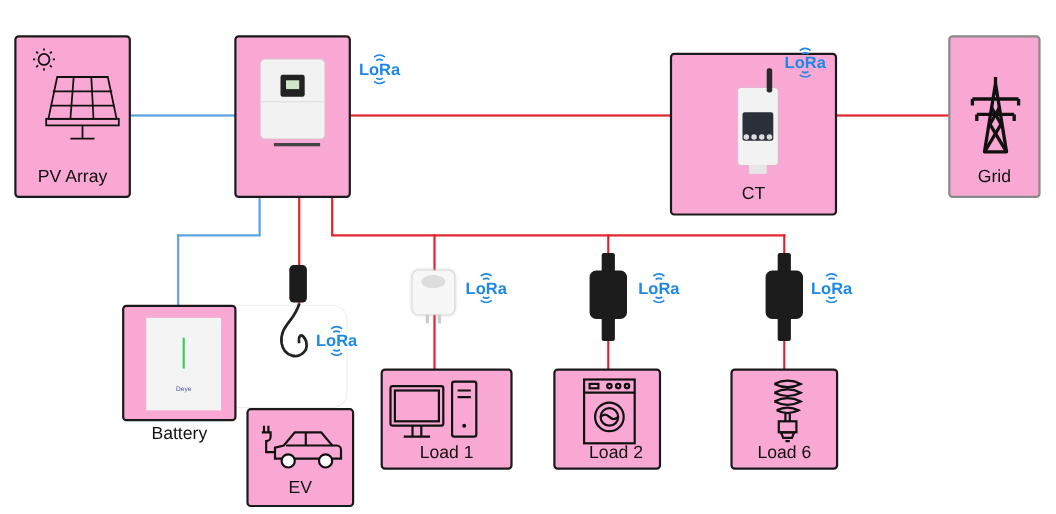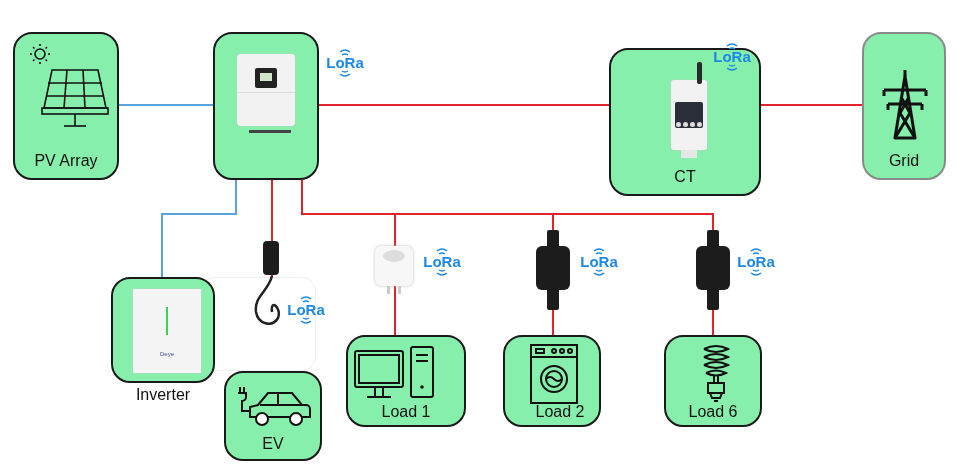--- a/index.html
+++ b/index.html
@@ -1,20 +1,20 @@
 <!DOCTYPE html>
 <html><head>
 <meta charset="utf-8">
 <style>
   html,body{margin:0;padding:0;background:#fff;}
   body{width:960px;height:467px;position:relative;overflow:hidden;font-family:"Liberation Sans",sans-serif;}
   .wire{position:absolute;}
   .red{background:#e3232b;}
   .blue{background:#5aa2e0;}
-  .box{position:absolute;border:2px solid #1a1a1a;border-radius:19px;background:#86efac;box-sizing:border-box;}
+  .box{position:absolute;border:2px solid #1a1a1a;border-radius:4px;background:#f9a8d4;box-sizing:border-box;}
   .box.gray{border-color:#8a8a8a;}
   .label{position:absolute;left:0;right:0;text-align:center;font-size:16px;color:#111;}
   .lora{position:absolute;width:44px;height:30px;}
   .lora svg{width:100%;height:100%;}
   .ext-label{position:absolute;font-size:16px;color:#111;text-align:center;}
 </style>
 </head>
 <body>
 
 <div class="wire blue" style="left:118px;top:104px;width:96px;height:1.5px;"></div>
@@ -104,21 +104,21 @@
   </svg>
   <div class="label" style="bottom:8px;">Grid</div>
 </div>
 
 <div class="box" style="left:111px;top:277px;width:104px;height:106px;">
   <div style="position:absolute;left:20px;top:10px;width:68px;height:84px;background:#f4f4f4;box-shadow:0 0 2px #ccc;">
     <div style="position:absolute;left:33px;top:18px;width:2px;height:28px;background:#3ecf5a;"></div>
     <div style="position:absolute;left:0;right:0;top:62px;text-align:center;font-size:6px;color:#4a4aa8;">Deye</div>
   </div>
 </div>
-<div class="ext-label" style="left:111px;top:386px;width:104px;">Inverter</div>
+<div class="ext-label" style="left:111px;top:386px;width:104px;">Battery</div>
 
 <div style="position:absolute;left:263px;top:241px;width:16px;height:34px;background:#1c1c1c;border-radius:4px;"></div>
 <svg width="50" height="70" viewBox="0 0 50 70" style="position:absolute;left:248px;top:272px;">
   <path d="M24,4 C20,20 6,24 8,40 C10,52 24,56 30,46 C34,36 22,26 24,40" stroke="#222" stroke-width="2.5" fill="none"></path>
 </svg>
 
 <div class="box" style="left:224px;top:371px;width:98px;height:90px;">
   <svg width="80" height="50" viewBox="0 0 80 50" style="position:absolute;left:8px;top:10px;">
     <g stroke="#111" stroke-width="2" fill="none">
       <path d="M6,4 v6 M10,4 v6 M4,10 h8 v4 a4,4 0 0 1 -4,4 v10 h8"></path>

